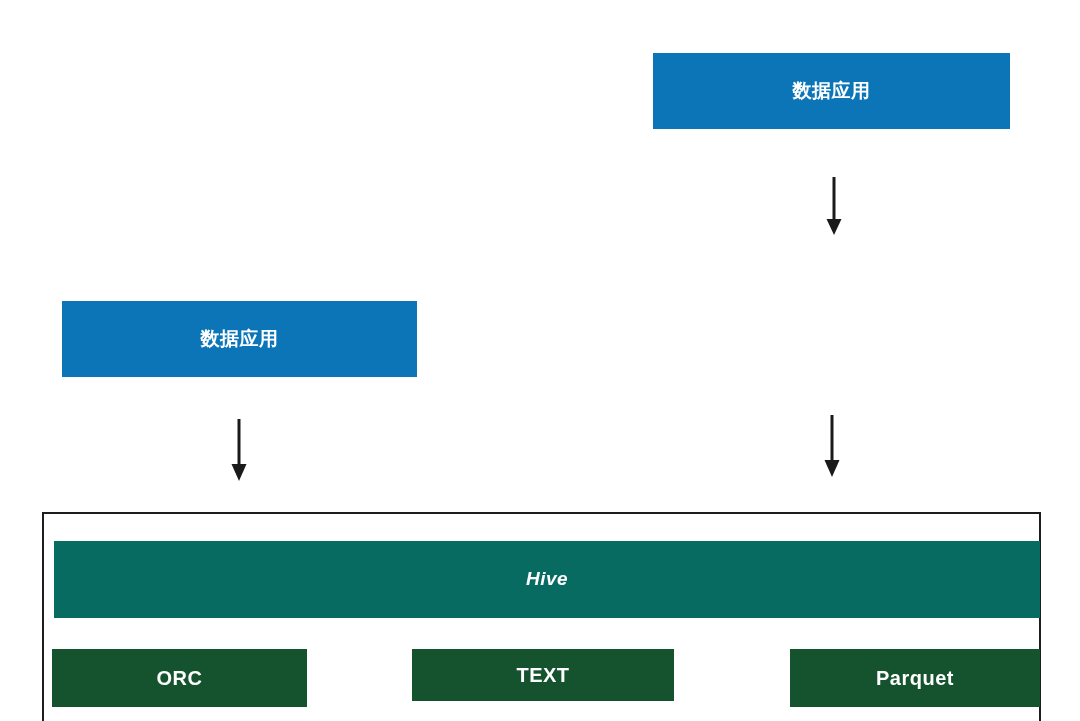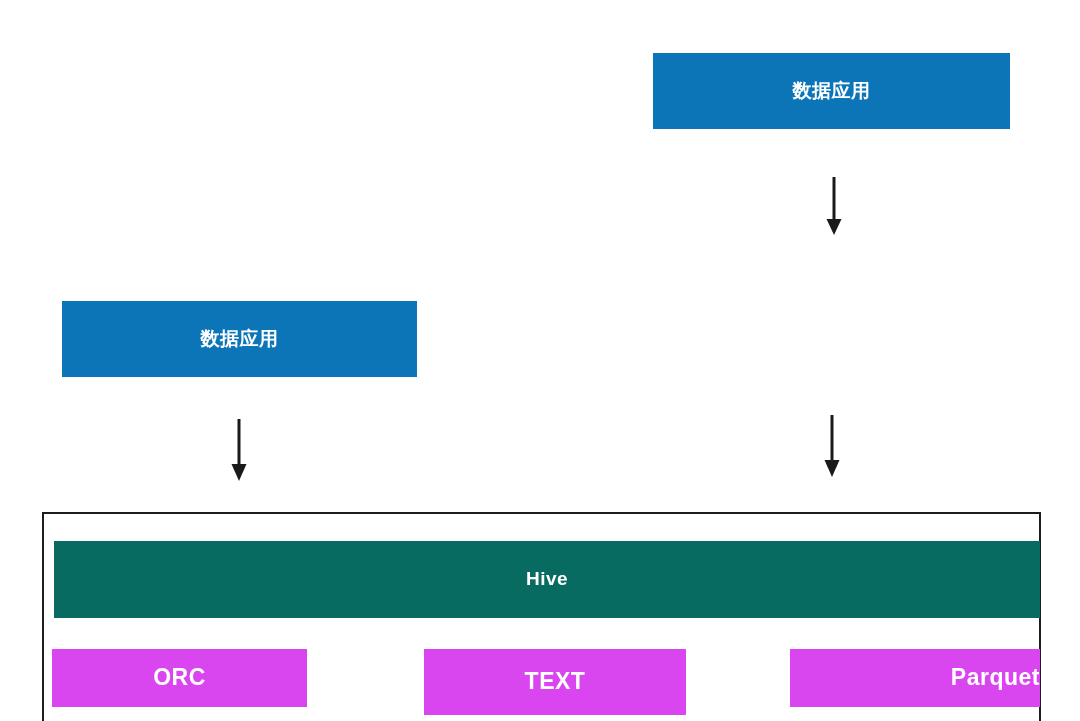--- a/index.html
+++ b/index.html
@@ -38,22 +38,22 @@
     background: #0C75B8;
     font-size: 19px;
   }
 
   .node-teal {
     background: #076B62;
     font-size: 19px;
   }
 
   .node-gray {
-    background: #d946ef;
-    font-size: 23px;
+    background: #14532d;
+    font-size: 20px;
   }
 
   
   #node-top-app {
     left: 653px;
     top: 28px;
     width: 357px;
     height: 76px;
   }
 
@@ -104,40 +104,40 @@
     box-sizing: border-box;
     border: 2px solid #1d1d1d;
     background: #ffffff;
   }
 
   #node-hive {
     left: 54px;
     top: 516px;
     width: 986px;
     height: 77px;
+    font-style: italic;
   }
 
   #node-orc {
     left: 52px;
     top: 624px;
     width: 255px;
     height: 58px;
   }
   #node-text {
-    left: 424px;
+    left: 412px;
     top: 624px;
     width: 262px;
-    height: 66px;
+    height: 52px;
   }
   #node-parquet {
     left: 790px;
     top: 624px;
     width: 250px;
     height: 58px;
-    justify-content: flex-end;
   }
 </style>
 </head>
 <body>
 
 <div id="canvas">
 
   <div class="node node-blue" id="node-top-app">
     <span>数据应用</span>
   </div>

